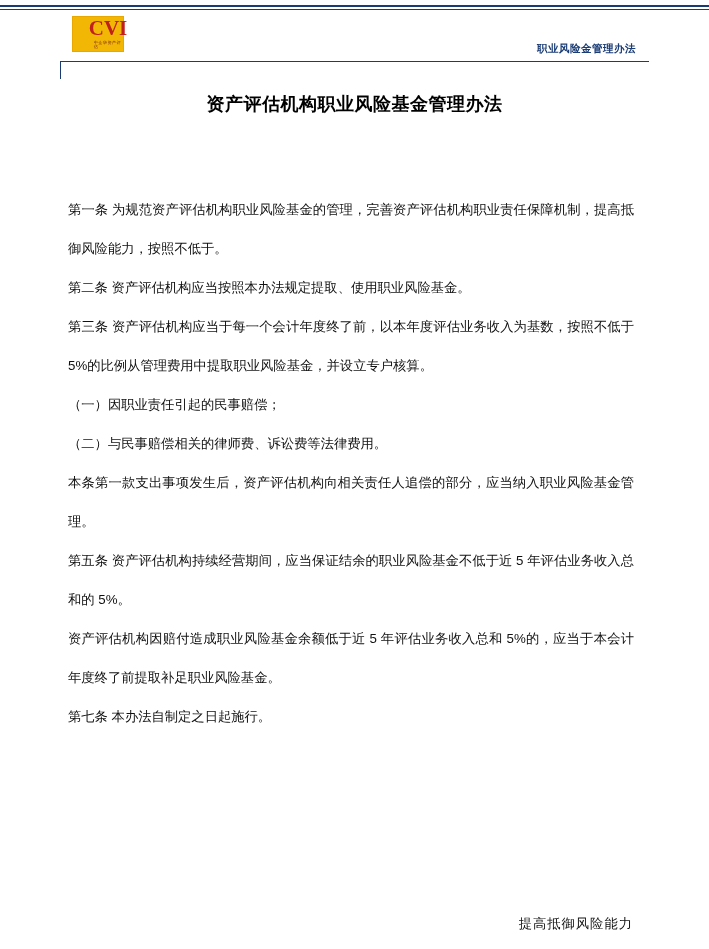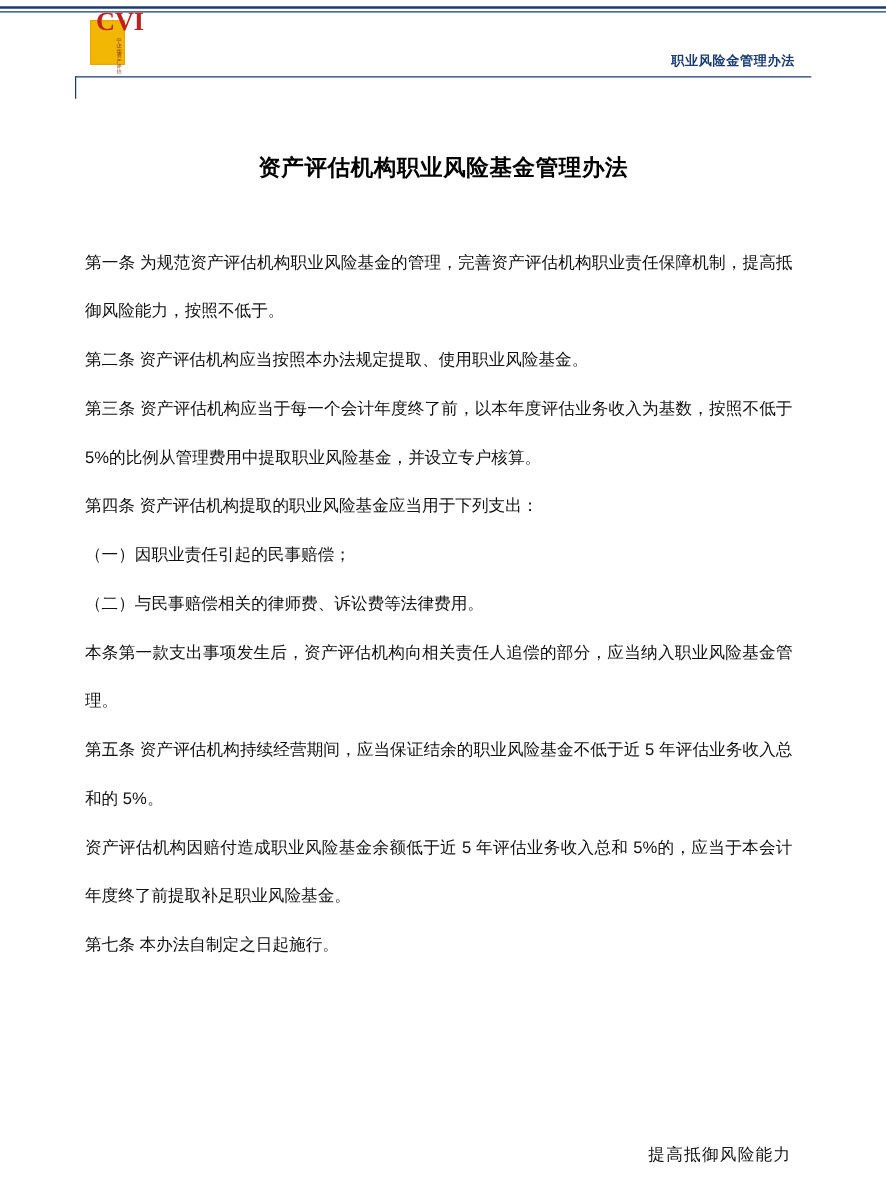--- a/index.html
+++ b/index.html
@@ -39,21 +39,21 @@
     width: 709px;
     height: 1px;
     background: #1a3c74;
   }
 
   
   .logo-box {
     position: absolute;
     left: 72px;
     top: 16px;
-    width: 28px;
+    width: 52px;
     height: 36px;
     background: #f2b705;
     border: 1px solid #e8a800;
     box-sizing: border-box;
     display: flex;
     flex-direction: column;
     align-items: center;
     justify-content: center;
     line-height: 1;
     padding-left: 20px;
@@ -119,21 +119,21 @@
     top: 61px;
     width: 0;
     height: 18px;
     border-left-width: 1px;
   }
 
   
   .doc-title {
     position: absolute;
     left: 0;
-    top: 122px;
+    top: 92px;
     width: 709px;
     text-align: center;
     font-size: 18px;
     font-weight: bold;
     color: #000000;
     letter-spacing: 0.5px;
   }
 
   
   .body-text {
@@ -180,21 +180,20 @@
   <div class="corner corner-left"></div>
   <div class="corner-left2"></div>
   <div class="corner-right2"></div>
 
   <div class="doc-title">资产评估机构职业风险基金管理办法</div>
 
   <div class="body-text">
     <p>第一条  为规范资产评估机构职业风险基金的管理，完善资产评估机构职业责任保障机制，提高抵御风险能力，按照不低于。</p>
     <p>第二条  资产评估机构应当按照本办法规定提取、使用职业风险基金。</p>
     <p>第三条  资产评估机构应当于每一个会计年度终了前，以本年度评估业务收入为基数，按照不低于 5%的比例从管理费用中提取职业风险基金，并设立专户核算。</p>
-    <p>第四条  资产评估机构提取的职业风险基金应当用于下列支出：</p>
     <p>（一）因职业责任引起的民事赔偿；</p>
     <p>（二）与民事赔偿相关的律师费、诉讼费等法律费用。</p>
     <p>本条第一款支出事项发生后，资产评估机构向相关责任人追偿的部分，应当纳入职业风险基金管理。</p>
     <p>第五条  资产评估机构持续经营期间，应当保证结余的职业风险基金不低于近 5 年评估业务收入总和的 5%。</p>
     <p>资产评估机构因赔付造成职业风险基金余额低于近 5 年评估业务收入总和 5%的，应当于本会计年度终了前提取补足职业风险基金。</p>
     <p>第七条  本办法自制定之日起施行。</p>
   </div>
 
   <div class="signature">提高抵御风险能力</div>
 

